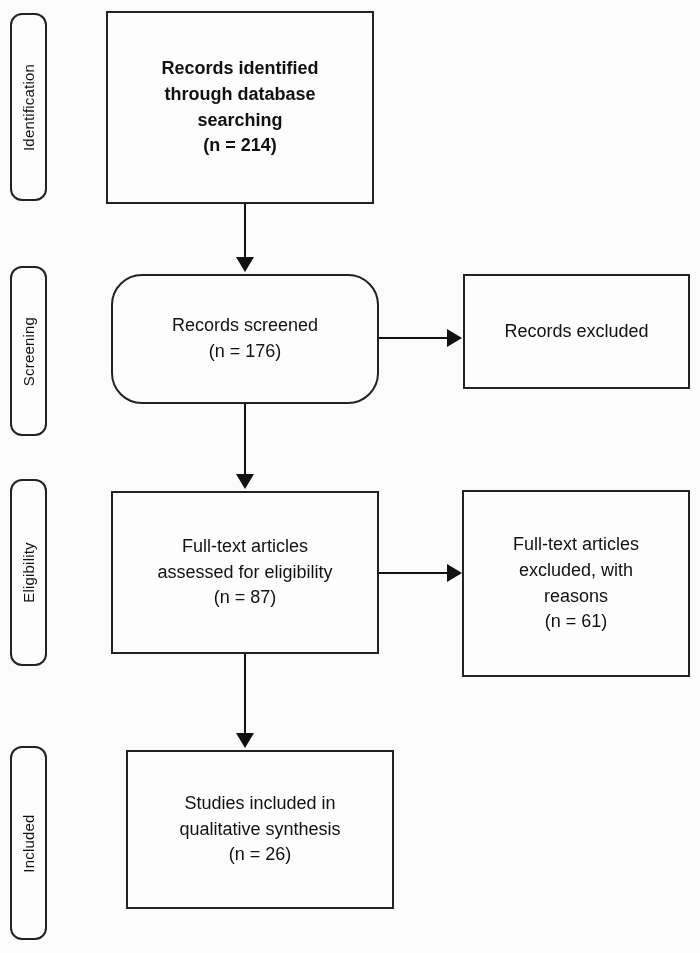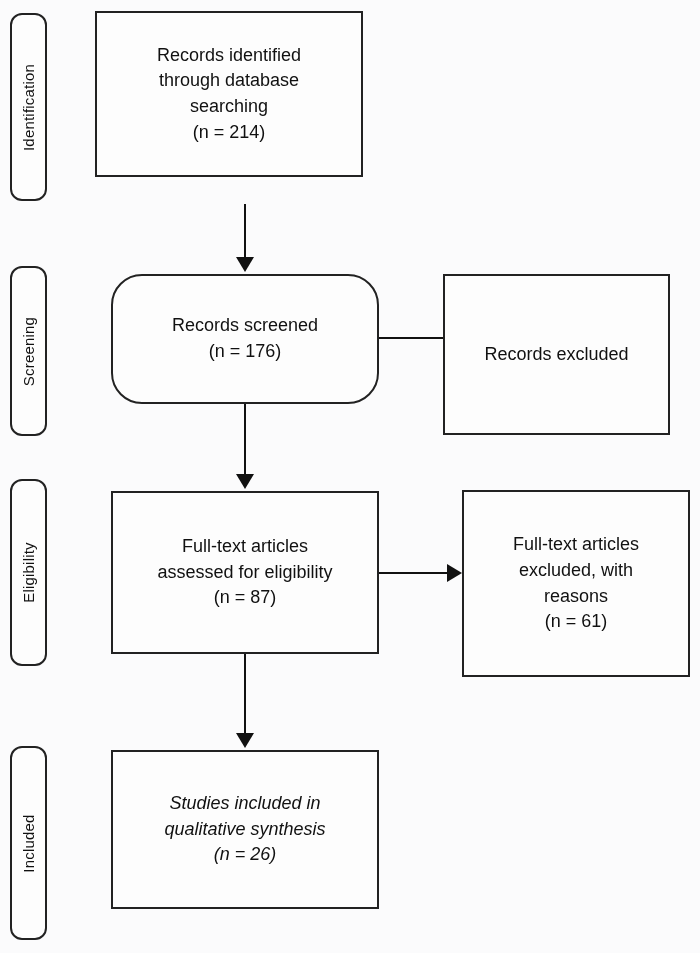--- a/index.html
+++ b/index.html
@@ -100,39 +100,39 @@
   </div>
 
   <div class="stage-pill" style="left:10px; top:479px; width:37px; height:187px;">
     <span class="stage-pill-label">Eligibility</span>
   </div>
 
   <div class="stage-pill" style="left:10px; top:746px; width:37px; height:194px;">
     <span class="stage-pill-label">Included</span>
   </div>
 
-  <div class="flow-box" style="left:95px; top:11px; width:268px; height:166px;">
+  <div class="flow-box" style="left:106px; top:11px; width:268px; height:193px;font-weight:bold;">
     <div class="flow-box-text">Records identified
 through database
 searching
 (n = 214)</div>
   </div>
 
   <div class="conn-v" style="left:244px; top:204px; height:55px;"></div>
   <div class="arrow-down" style="left:236px; top:257px;"></div>
 
   <div class="flow-box" style="left:111px; top:274px; width:268px; height:130px;border-radius:31px;">
     <div class="flow-box-text">Records screened
 (n = 176)</div>
   </div>
 
   <div class="conn-h" style="left:379px; top:337px; width:70px;"></div>
   <div class="arrow-right" style="left:447px; top:329px;"></div>
 
-  <div class="flow-box" style="left:443px; top:274px; width:227px; height:161px;">
+  <div class="flow-box" style="left:463px; top:274px; width:227px; height:115px;">
     <div class="flow-box-text">Records excluded</div>
   </div>
 
   <div class="conn-v" style="left:244px; top:404px; height:72px;"></div>
   <div class="arrow-down" style="left:236px; top:474px;"></div>
 
   <div class="flow-box" style="left:111px; top:491px; width:268px; height:163px;">
     <div class="flow-box-text">Full-text articles
 assessed for eligibility
 (n = 87)</div>
@@ -144,19 +144,19 @@
   <div class="flow-box" style="left:462px; top:490px; width:228px; height:187px;">
     <div class="flow-box-text">Full-text articles
 excluded, with
 reasons
 (n = 61)</div>
   </div>
 
   <div class="conn-v" style="left:244px; top:654px; height:80px;"></div>
   <div class="arrow-down" style="left:236px; top:733px;"></div>
 
-  <div class="flow-box" style="left:111px; top:750px; width:268px; height:159px;font-style:italic;">
+  <div class="flow-box" style="left:126px; top:750px; width:268px; height:159px;">
     <div class="flow-box-text">Studies included in
 qualitative synthesis
 (n = 26)</div>
   </div>
 
 </div>
 
 </body></html>

